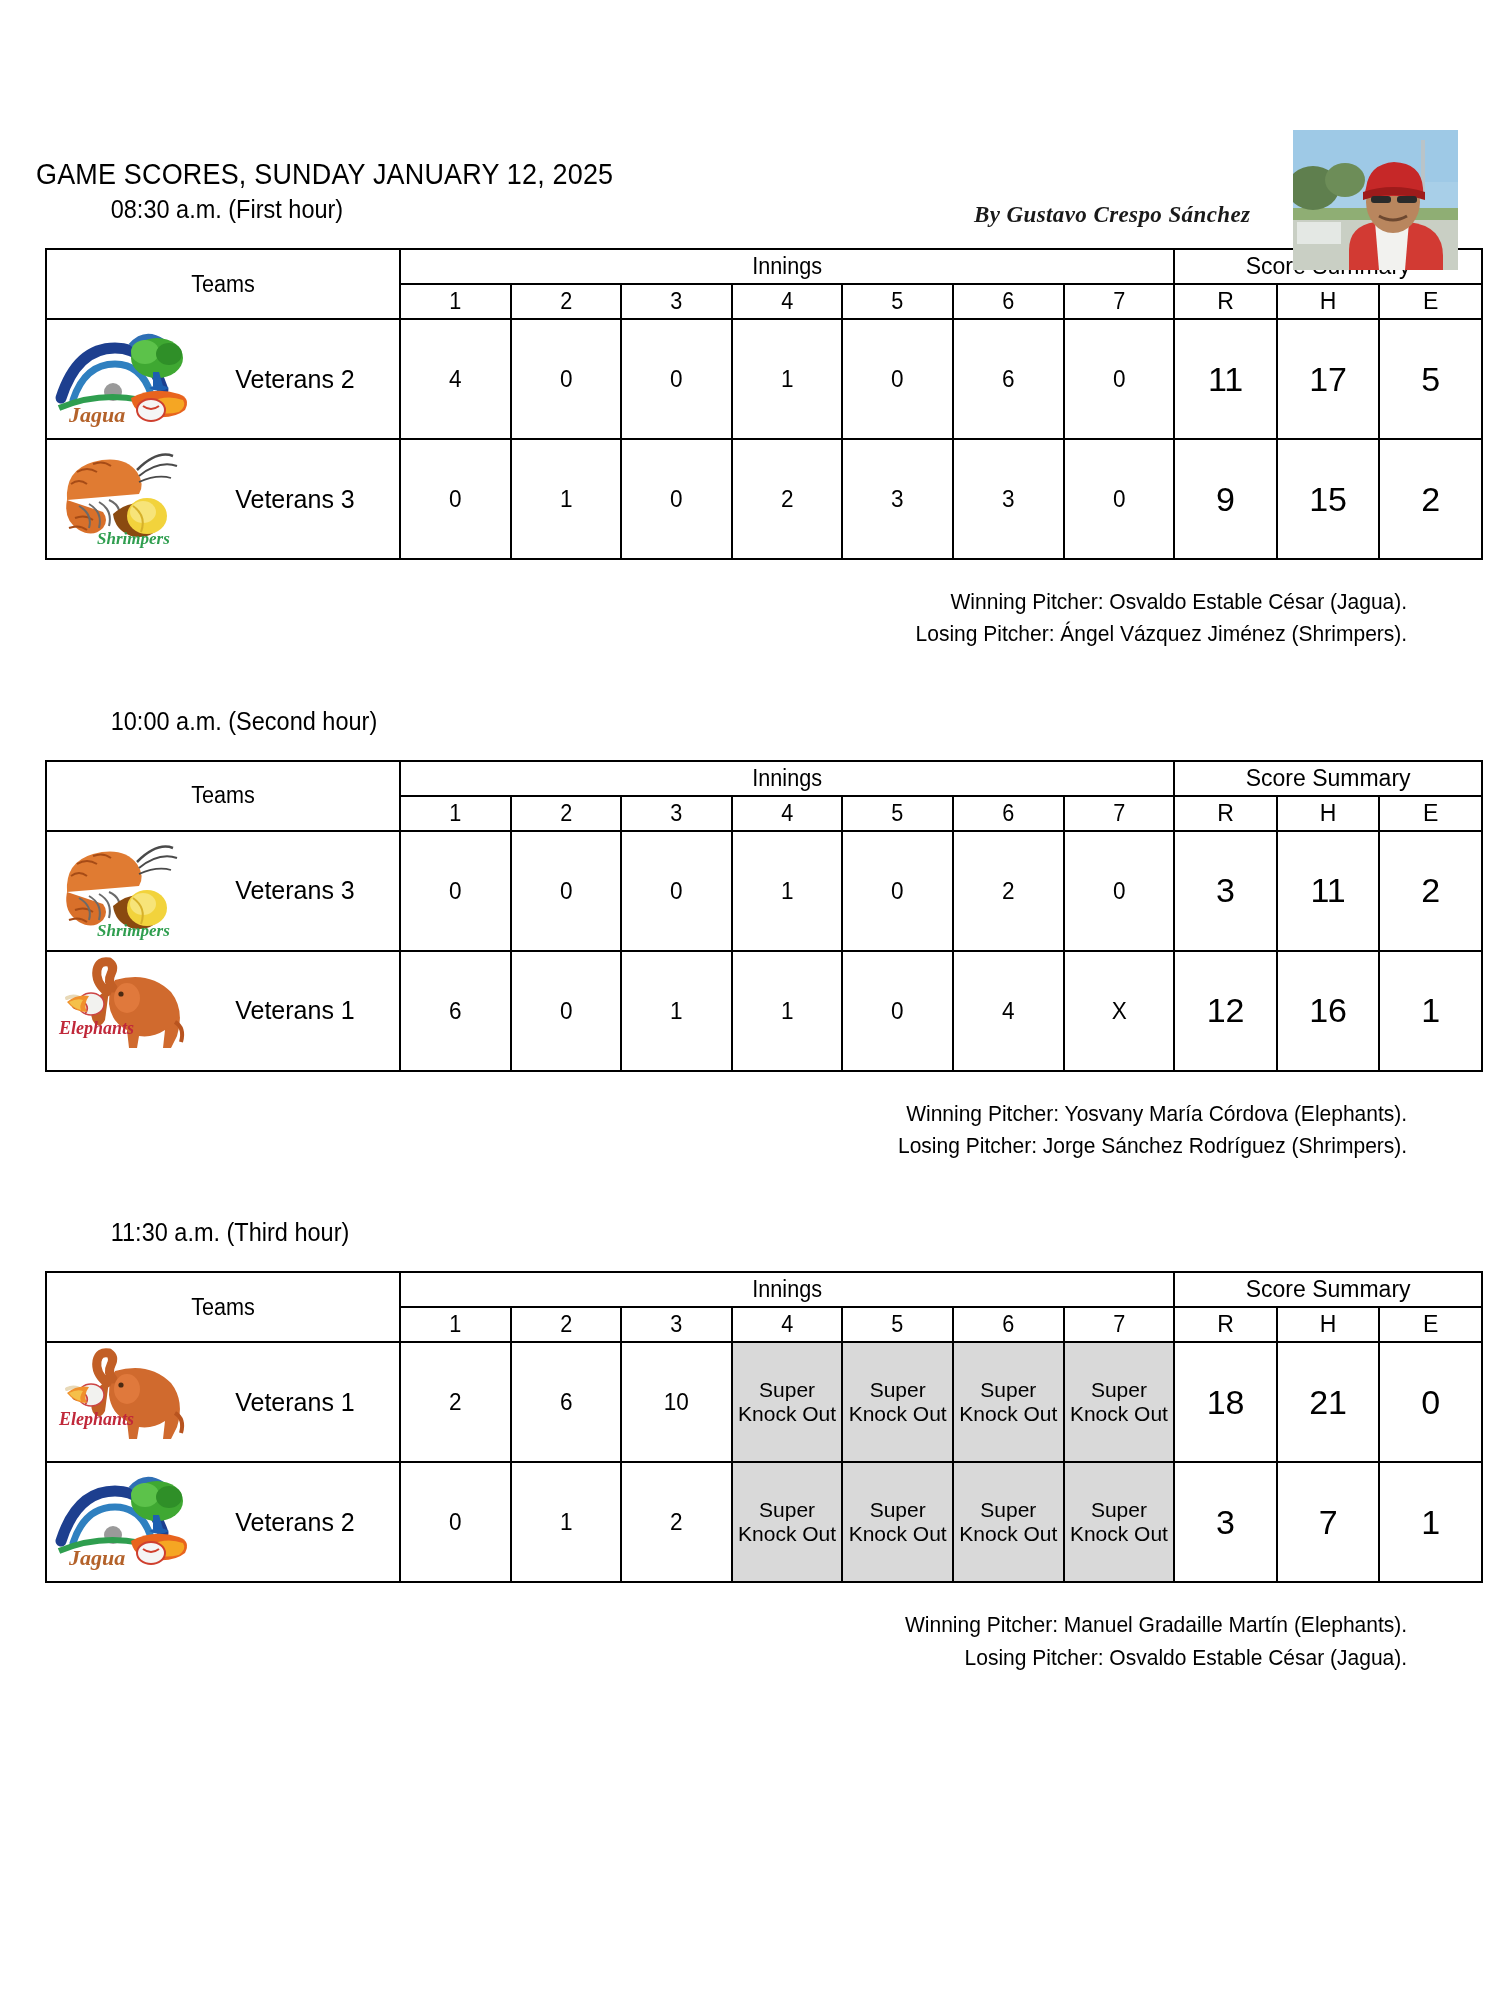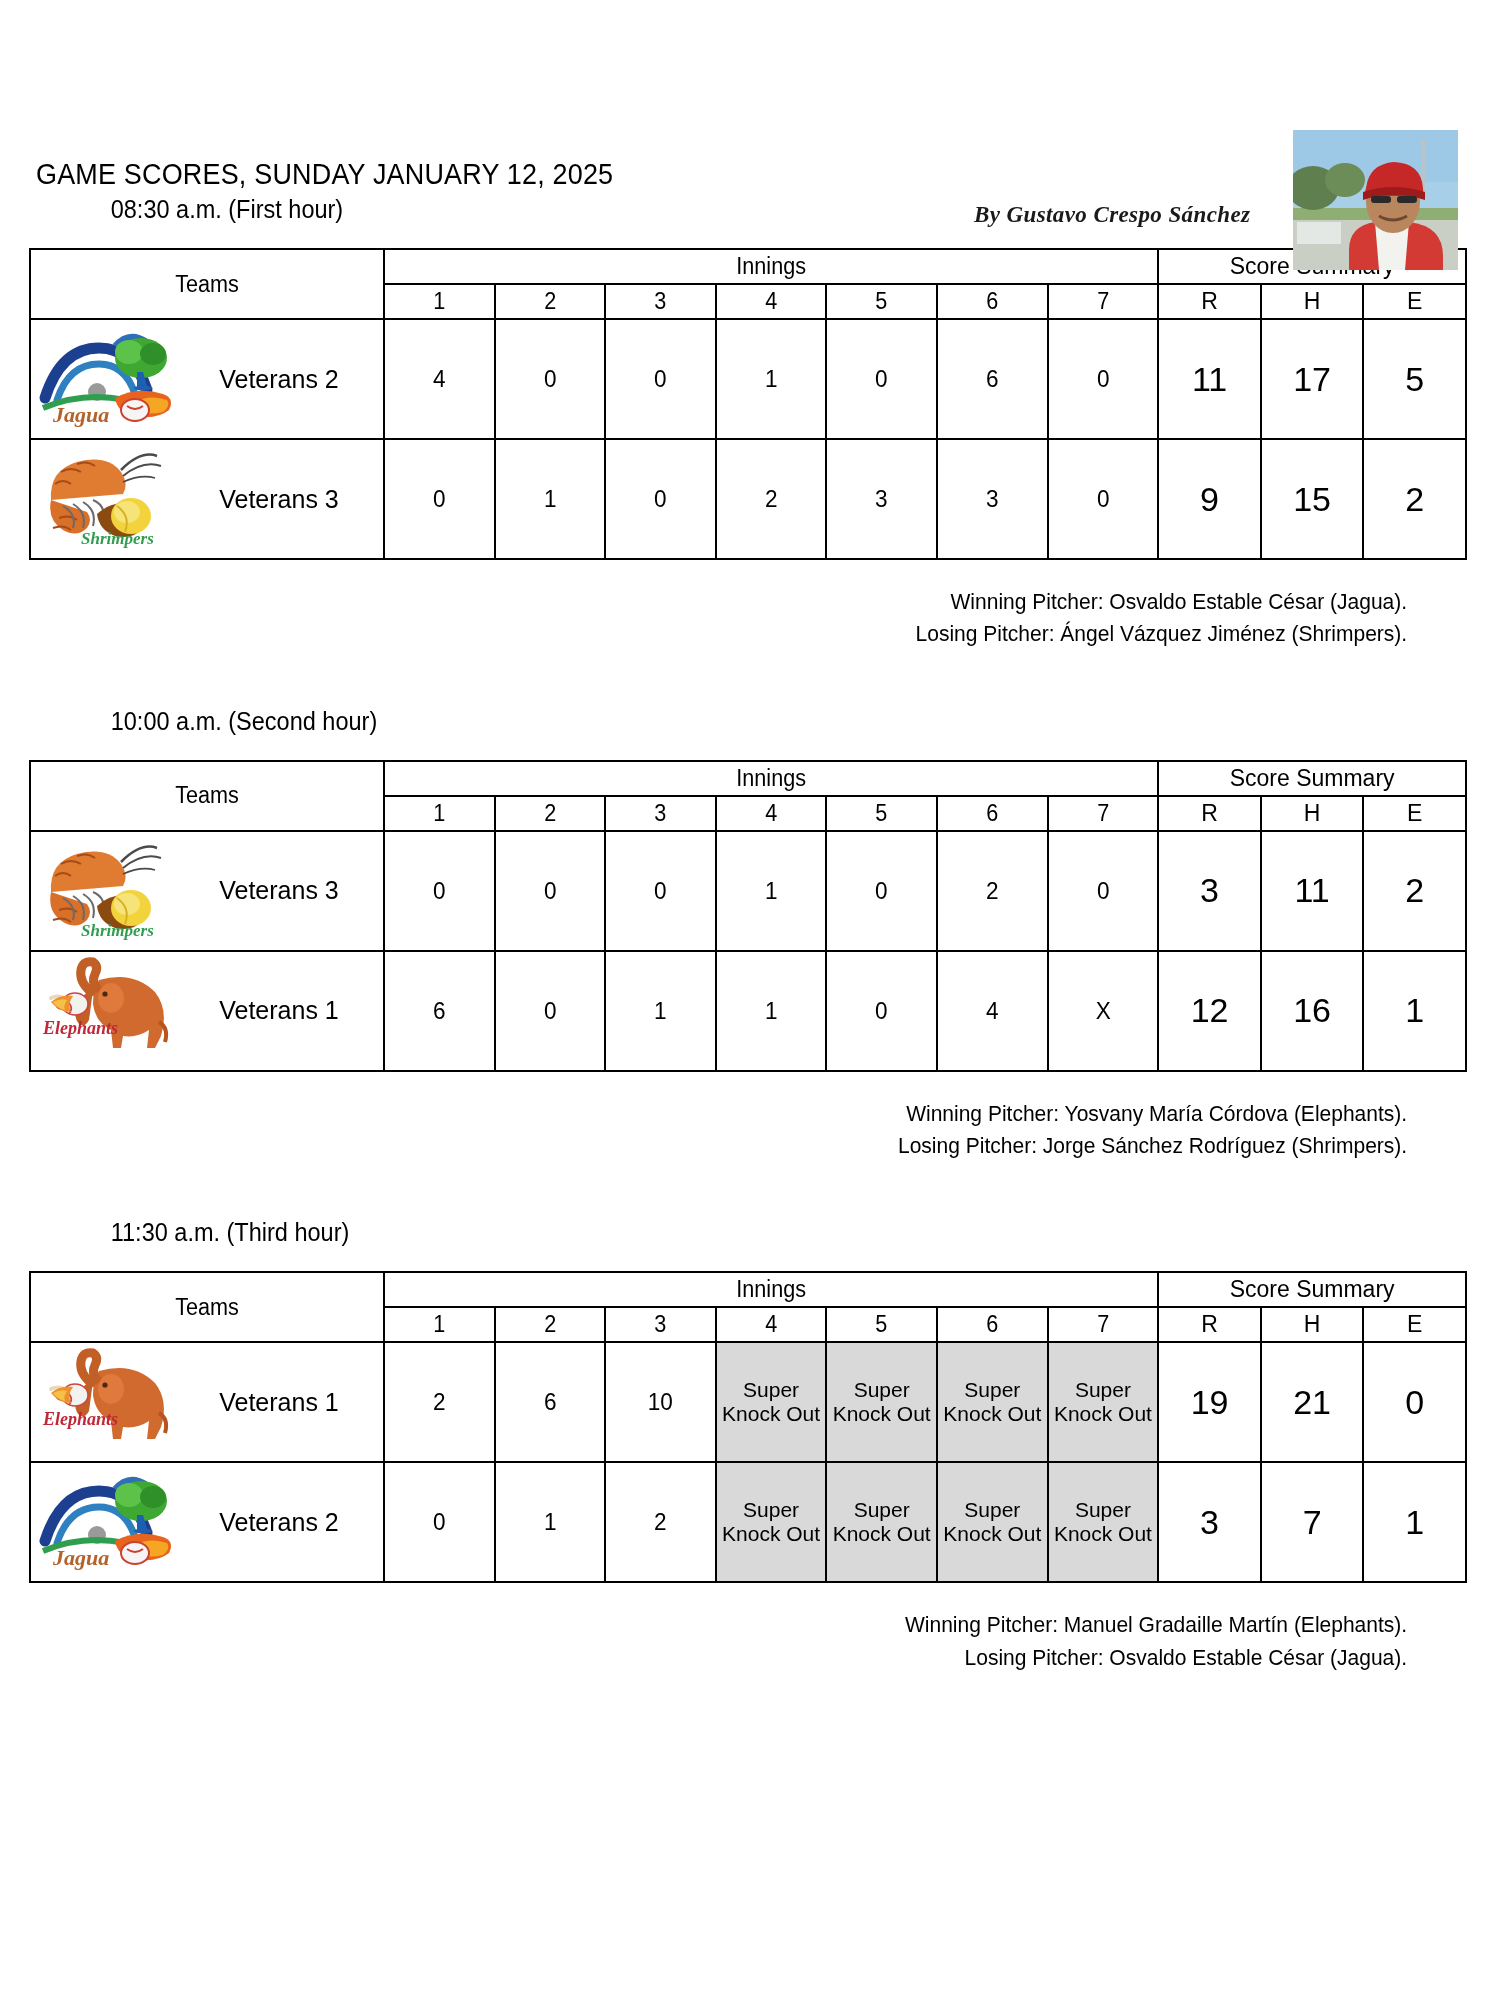--- a/index.html
+++ b/index.html
@@ -72,21 +72,21 @@
     white-space: nowrap;
     transform: scaleX(0.94);
     transform-origin: left center;
   }
 
   
   table.score {
     border-collapse: collapse;
     table-layout: fixed;
     width: 1438px;
-    margin-left: 1px;
+    margin-left: 17px;
     background: #fff;
   }
   table.score td, table.score th {
     border: 2px solid #000;
     text-align: center;
     vertical-align: middle;
     font-weight: 400;
     padding: 0;
   }
   .outer-top td, .outer-top th { border-top-width: 4px; }
@@ -507,21 +507,21 @@
           <div class="team-name">Veterans 1</div>
         </div>
       </td>
       <td class="cell-num">2</td>
       <td class="cell-num">6</td>
       <td class="cell-num">10</td>
       <td class="cell-sko">Super Knock Out</td>
       <td class="cell-sko">Super Knock Out</td>
       <td class="cell-sko">Super Knock Out</td>
       <td class="cell-sko">Super Knock Out</td>
-      <td class="cell-rhe">19</td>
+      <td class="cell-rhe">18</td>
       <td class="cell-rhe">21</td>
       <td class="cell-rhe">0</td>
     </tr>
 
     <tr class="row-data">
       <td class="team-cell">
         <div class="team-inner">
           <div class="logo-box">
             <svg width="140" height="104" viewBox="0 0 140 104" xmlns="http://www.w3.org/2000/svg">
               <path d="M8 74 Q24 24 62 24 Q96 24 110 66" stroke="#1d3f8f" stroke-width="11" fill="none" stroke-linecap="round"></path>

